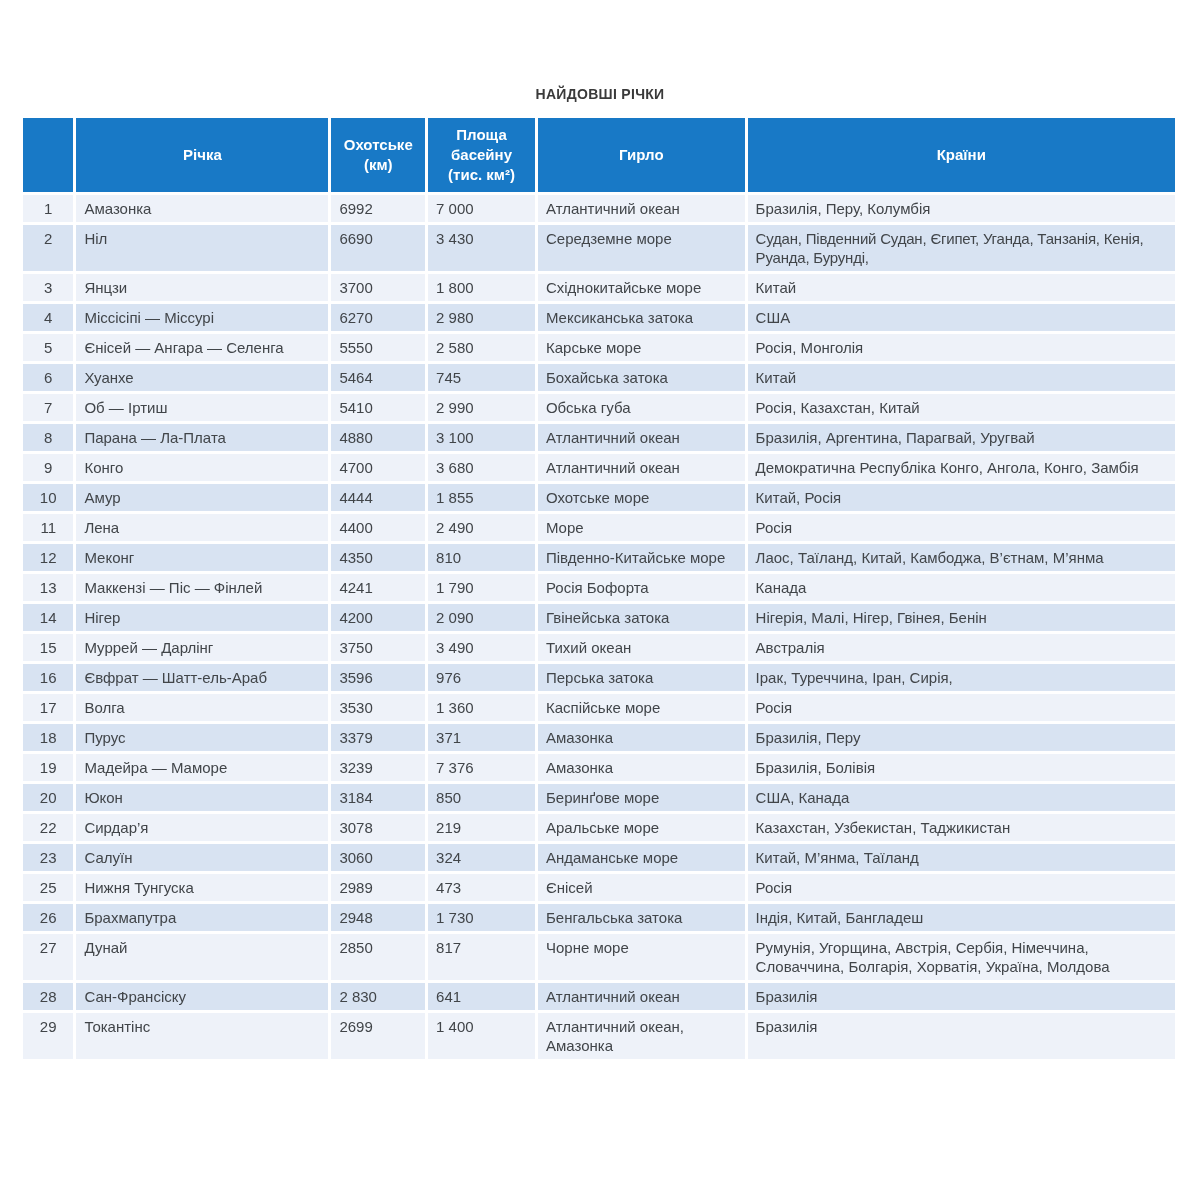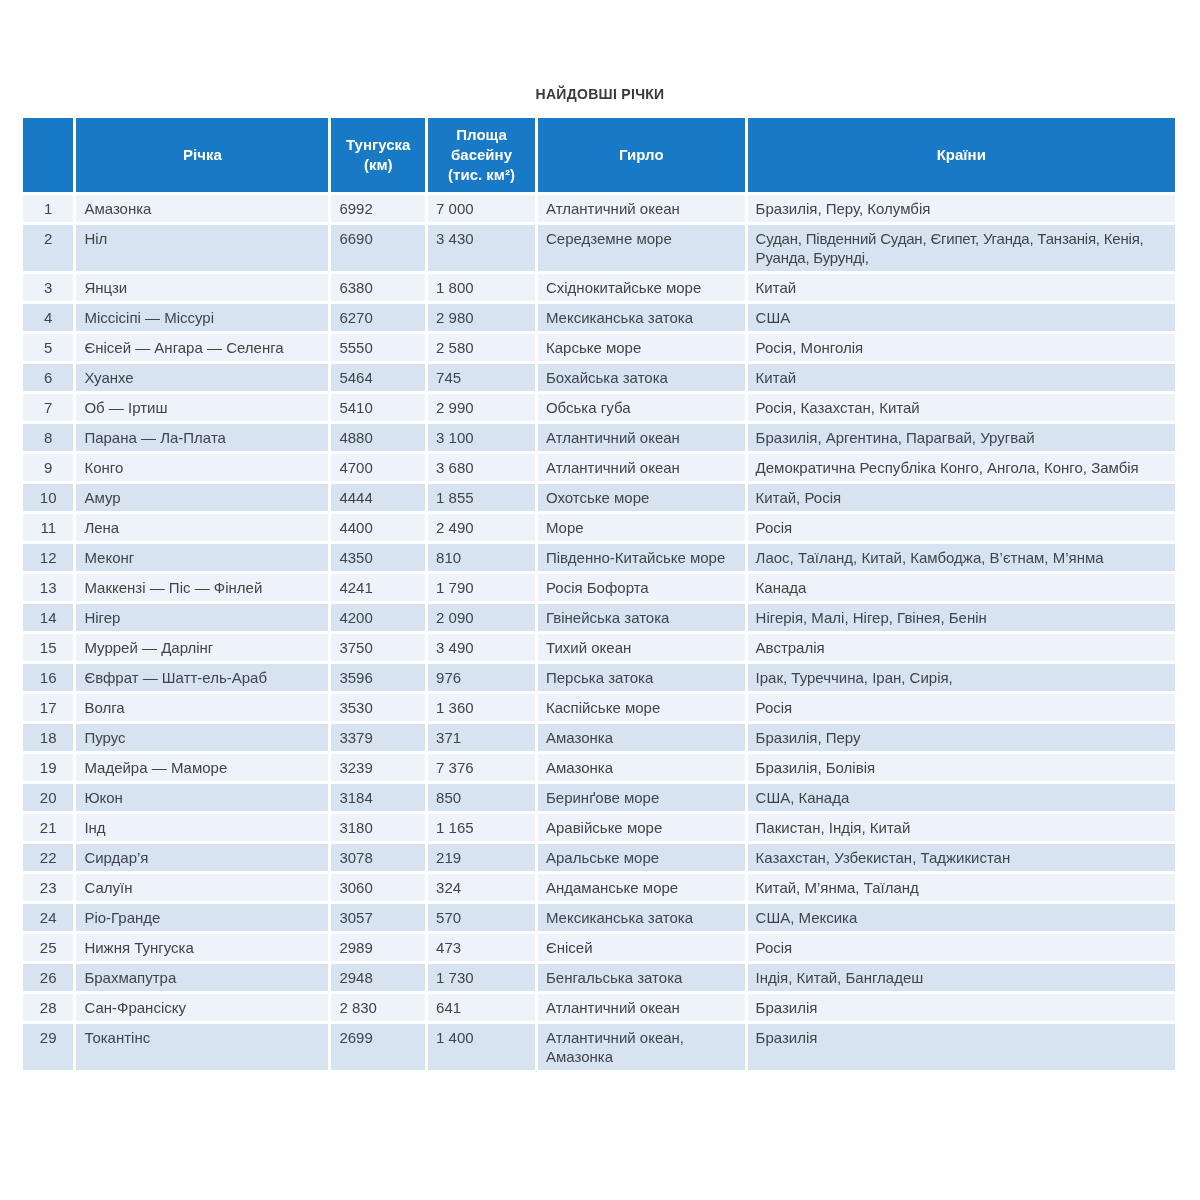--- a/index.html
+++ b/index.html
@@ -72,21 +72,21 @@
       <col style="width:250px">
       <col style="width:93px">
       <col style="width:106px">
       <col style="width:205px">
       <col style="width:424px">
     </colgroup>
     <thead>
       <tr>
         <th></th>
         <th>Річка</th>
-        <th>Тунгуска (км)</th>
+        <th>Охотське (км)</th>
         <th>Площа басейну (тис. км²)</th>
         <th>Гирло</th>
         <th>Країни</th>
       </tr>
     </thead>
     <tbody>
         <tr>
           <td class="col-rank">1</td>
           <td class="col-river">Амазонка</td>
           <td class="col-length">6992</td>
@@ -98,21 +98,21 @@
           <td class="col-rank">2</td>
           <td class="col-river">Ніл</td>
           <td class="col-length">6690</td>
           <td class="col-area">3 430</td>
           <td class="col-mouth">Середземне море</td>
           <td class="col-countries condensed">Судан, Південний Судан, Єгипет, Уганда, Танзанія, Кенія, Руанда, Бурунді,</td>
         </tr>
         <tr>
           <td class="col-rank">3</td>
           <td class="col-river">Янцзи</td>
-          <td class="col-length">6380</td>
+          <td class="col-length">3700</td>
           <td class="col-area">1 800</td>
           <td class="col-mouth">Східнокитайське море</td>
           <td class="col-countries">Китай</td>
         </tr>
         <tr>
           <td class="col-rank">4</td>
           <td class="col-river">Міссісіпі — Міссурі</td>
           <td class="col-length">6270</td>
           <td class="col-area">2 980</td>
           <td class="col-mouth">Мексиканська затока</td>
@@ -240,68 +240,60 @@
         </tr>
         <tr>
           <td class="col-rank">20</td>
           <td class="col-river">Юкон</td>
           <td class="col-length">3184</td>
           <td class="col-area">850</td>
           <td class="col-mouth">Беринґове море</td>
           <td class="col-countries">США, Канада</td>
         </tr>
         <tr>
-          <td class="col-rank">21</td>
-          <td class="col-river">Інд</td>
-          <td class="col-length">3180</td>
-          <td class="col-area">1 165</td>
-          <td class="col-mouth">Аравійське море</td>
-          <td class="col-countries">Пакистан, Індія, Китай</td>
-        </tr>
-        <tr>
           <td class="col-rank">22</td>
           <td class="col-river">Сирдар’я</td>
           <td class="col-length">3078</td>
           <td class="col-area">219</td>
           <td class="col-mouth">Аральське море</td>
           <td class="col-countries">Казахстан, Узбекистан, Таджикистан</td>
         </tr>
         <tr>
           <td class="col-rank">23</td>
           <td class="col-river">Салуїн</td>
           <td class="col-length">3060</td>
           <td class="col-area">324</td>
           <td class="col-mouth">Андаманське море</td>
           <td class="col-countries">Китай, М’янма, Таїланд</td>
         </tr>
         <tr>
-          <td class="col-rank">24</td>
-          <td class="col-river">Ріо-Гранде</td>
-          <td class="col-length">3057</td>
-          <td class="col-area">570</td>
-          <td class="col-mouth">Мексиканська затока</td>
-          <td class="col-countries">США, Мексика</td>
-        </tr>
-        <tr>
           <td class="col-rank">25</td>
           <td class="col-river">Нижня Тунгуска</td>
           <td class="col-length">2989</td>
           <td class="col-area">473</td>
           <td class="col-mouth">Єнісей</td>
           <td class="col-countries">Росія</td>
         </tr>
         <tr>
           <td class="col-rank">26</td>
           <td class="col-river">Брахмапутра</td>
           <td class="col-length">2948</td>
           <td class="col-area">1 730</td>
           <td class="col-mouth">Бенгальська затока</td>
           <td class="col-countries">Індія, Китай, Бангладеш</td>
         </tr>
         <tr>
+          <td class="col-rank">27</td>
+          <td class="col-river">Дунай</td>
+          <td class="col-length">2850</td>
+          <td class="col-area">817</td>
+          <td class="col-mouth">Чорне море</td>
+          <td class="col-countries">Румунія, Угорщина, Австрія, Сербія, Німеччина, Словаччина, Болгарія, Хорватія, Україна, Молдова</td>
+        </tr>
+        <tr>
           <td class="col-rank">28</td>
           <td class="col-river">Сан-Франсіску</td>
           <td class="col-length">2 830</td>
           <td class="col-area">641</td>
           <td class="col-mouth">Атлантичний океан</td>
           <td class="col-countries">Бразилія</td>
         </tr>
         <tr>
           <td class="col-rank">29</td>
           <td class="col-river">Токантінс</td>

